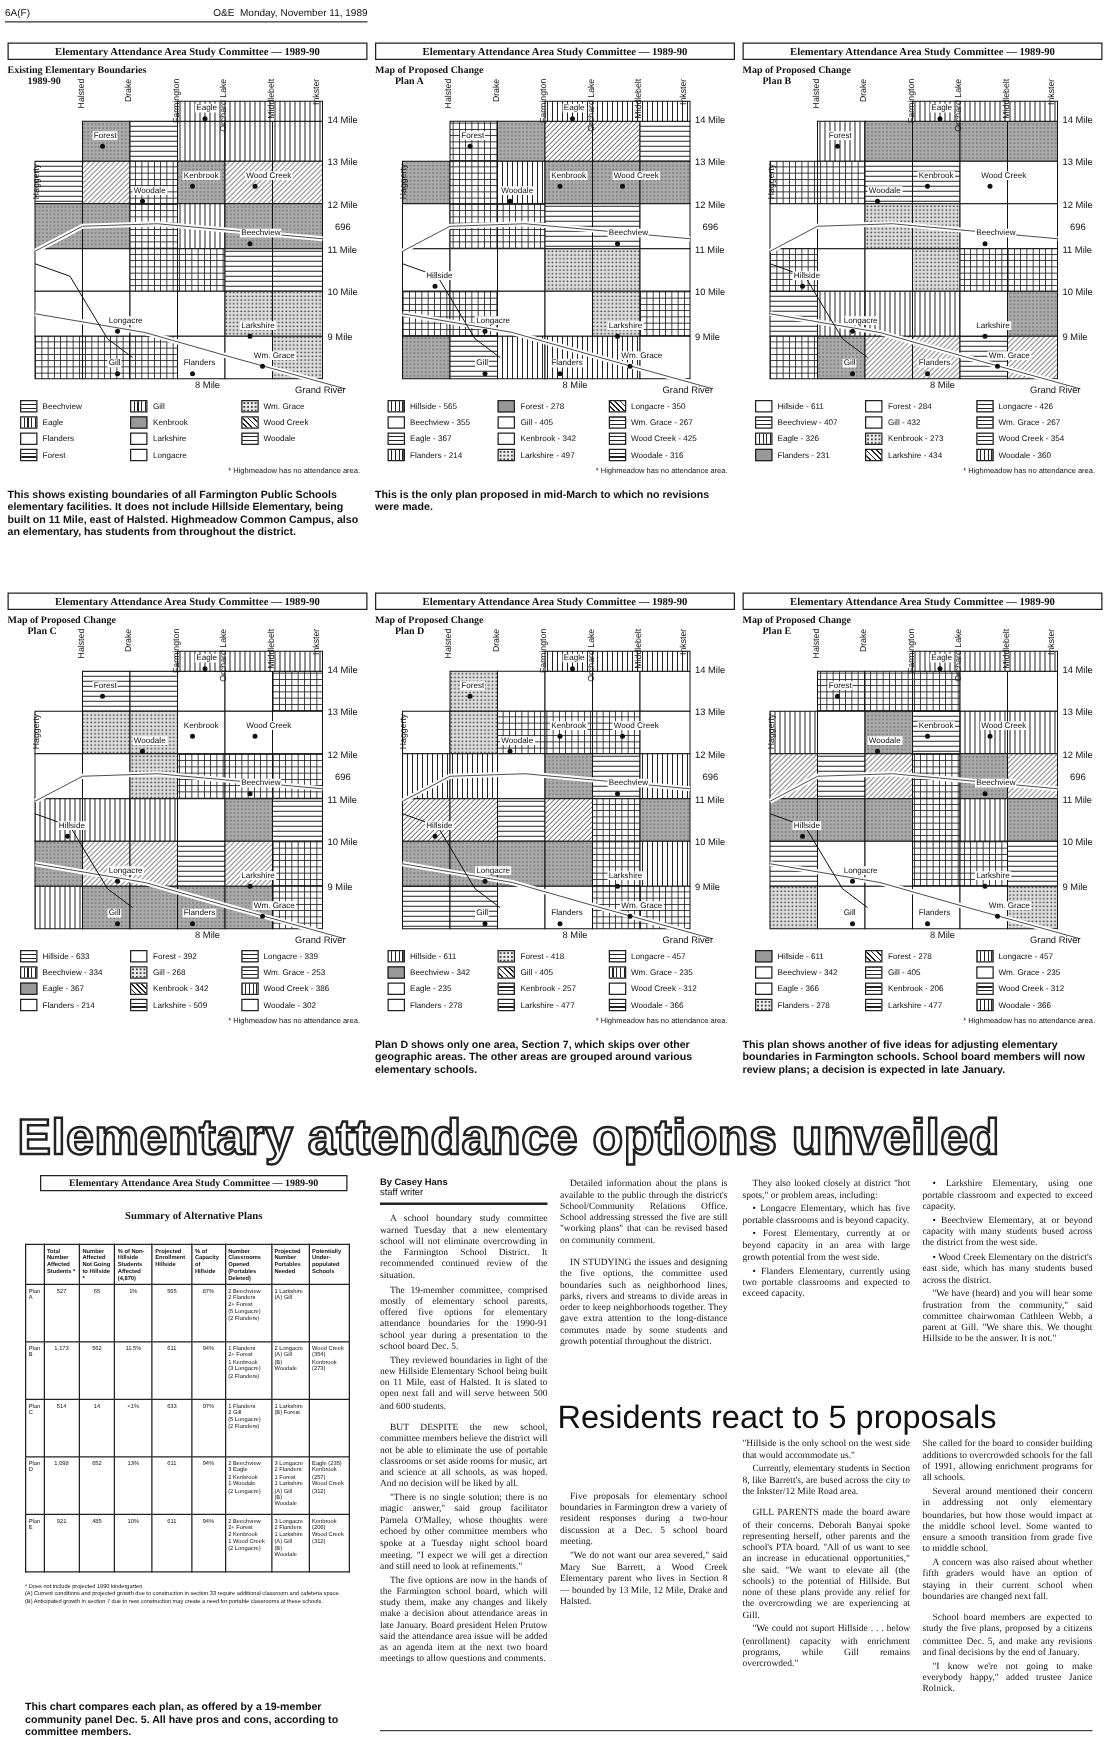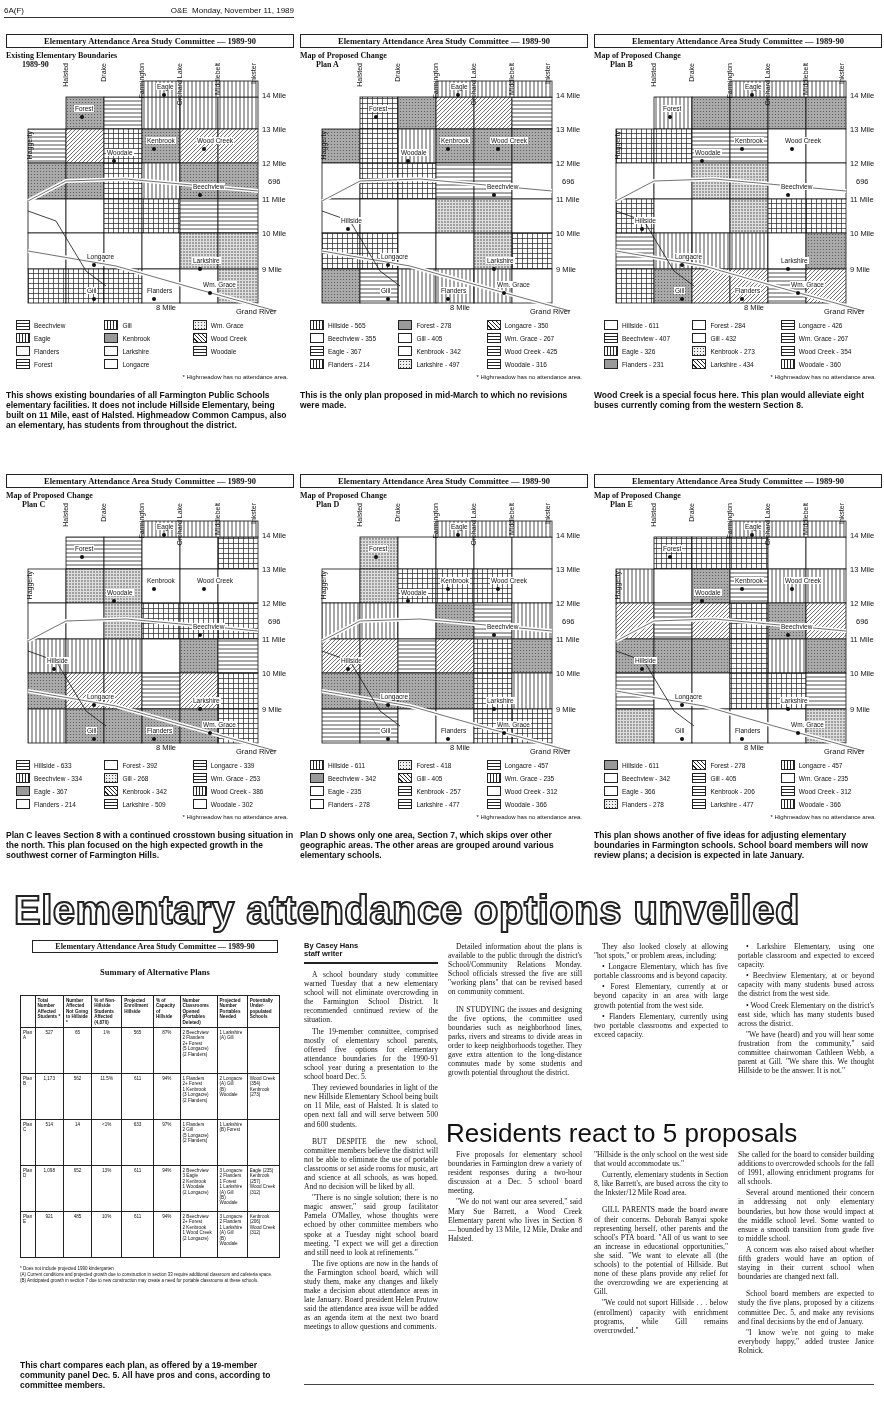--- a/index.html
+++ b/index.html
@@ -539,21 +539,20 @@
         <div class="lg">
           <span class="sw" style="background: repeating-linear-gradient(45deg, rgb(255, 255, 255) 0px, rgb(255, 255, 255) 2px, rgb(34, 34, 34) 2px, rgb(34, 34, 34) 3px);"></span>
           <span>Larkshire - 434</span>
         </div>
         <div class="lg">
           <span class="sw" style="background: repeating-linear-gradient(90deg, rgb(255, 255, 255) 0px, rgb(255, 255, 255) 2px, rgb(34, 34, 34) 2px, rgb(34, 34, 34) 3px);"></span>
           <span>Woodale - 360</span>
         </div>
       </div>
       <div class="note">* Highmeadow has no attendance area.</div>
-      <div class="caption">Wood Creek is a special focus here. This plan would alleviate eight buses currently coming from the western Section 8.</div>
     </div>
     <div class="panel" style="left: 6px; top: 474px;">
       <div class="bannerbox">Elementary Attendance Area Study Committee — 1989-90</div>
       <div class="maptitle">
         <div>Map of Proposed Change</div>
         <div style="padding-left: 16px;">Plan C</div>
       </div>
       <div class="map">
         <svg width="288" height="245">
 <defs>
@@ -709,21 +708,20 @@
         <div class="lg">
           <span class="sw" style="background: repeating-linear-gradient(0deg, rgb(255, 255, 255) 0px, rgb(255, 255, 255) 2px, rgb(34, 34, 34) 2px, rgb(34, 34, 34) 3px), repeating-linear-gradient(90deg, rgb(255, 255, 255) 0px, rgb(255, 255, 255) 2px, rgb(34, 34, 34) 2px, rgb(34, 34, 34) 3px);"></span>
           <span>Larkshire - 509</span>
         </div>
         <div class="lg">
           <span class="sw" style="background: rgb(255, 255, 255);"></span>
           <span>Woodale - 302</span>
         </div>
       </div>
       <div class="note">* Highmeadow has no attendance area.</div>
-      <div class="caption">Plan C leaves Section 8 with a continued crosstown busing situation in the north. This plan focused on the high expected growth in the southwest corner of Farmington Hills.</div>
     </div>
     <div class="panel" style="left: 300px; top: 474px;">
       <div class="bannerbox">Elementary Attendance Area Study Committee — 1989-90</div>
       <div class="maptitle">
         <div>Map of Proposed Change</div>
         <div style="padding-left: 16px;">Plan D</div>
       </div>
       <div class="map">
         <svg width="288" height="245">
 <defs>
@@ -1176,48 +1174,48 @@
   <div class="tnotes" id="tnotes">
       <div>* Does not include projected 1990 kindergarten</div>
       <div>(A) Current conditions and projected growth due to construction in section 33 require additional classroom and cafeteria space.</div>
       <div>(B) Anticipated growth in section 7 due to new construction may create a need for portable classrooms at these schools.</div>
     </div>
 </div>
 <div class="tcap">This chart compares each plan, as offered by a 19-member community panel Dec. 5. All have pros and cons, according to committee members.</div>
 
 <div class="col" style="left:304px;top:942px;width:134px">
   <div class="byline">By Casey Hans</div>
-  <div class="byline" style="font-weight:bold">staff writer</div>
+  <div class="byline" style="font-weight:normal">staff writer</div>
   <div class="bylinerule"></div>
   <p>A school boundary study committee warned Tuesday that a new elementary school will not eliminate overcrowding in the Farmington School District. It recommended continued review of the situation.</p>
   <p>The 19-member committee, comprised mostly of elementary school parents, offered five options for elementary attendance boundaries for the 1990-91 school year during a presentation to the school board Dec. 5.</p>
   <p>They reviewed boundaries in light of the new Hillside Elementary School being built on 11 Mile, east of Halsted. It is slated to open next fall and will serve between 500 and 600 students.</p>
   <p class="gap">BUT DESPITE the new school, committee members believe the district will not be able to eliminate the use of portable classrooms or set aside rooms for music, art and science at all schools, as was hoped. And no decision will be liked by all.</p>
   <p>"There is no single solution; there is no magic answer," said group facilitator Pamela O'Malley, whose thoughts were echoed by other committee members who spoke at a Tuesday night school board meeting. "I expect we will get a direction and still need to look at refinements."</p>
   <p>The five options are now in the hands of the Farmington school board, which will study them, make any changes and likely make a decision about attendance areas in late January. Board president Helen Prutow said the attendance area issue will be added as an agenda item at the next two board meetings to allow questions and comments.</p>
 </div>
 <div class="col" style="left:448px;top:942px;width:134px">
-  <p>Detailed information about the plans is available to the public through the district's School/Community Relations Monday. School officials stressed the five are still "working plans" that can be revised based on community comment.</p>
+  <p>Detailed information about the plans is available to the public through the district's School/Community Relations Office. School addressing stressed the five are still "working plans" that can be revised based on community comment.</p>
   <p class="gap">IN STUDYING the issues and designing the five options, the committee used boundaries such as neighborhood lines, parks, rivers and streams to divide areas in order to keep neighborhoods together. They gave extra attention to the long-distance commutes made by some students and growth potential throughout the district.</p>
 </div>
 <div class="col" style="left:594px;top:942px;width:134px">
-  <p>They also looked closely at allowing "hot spots," or problem areas, including:</p>
+  <p>They also looked closely at district "hot spots," or problem areas, including:</p>
   <p>• Longacre Elementary, which has five portable classrooms and is beyond capacity.</p>
   <p>• Forest Elementary, currently at or beyond capacity in an area with large growth potential from the west side.</p>
   <p>• Flanders Elementary, currently using two portable classrooms and expected to exceed capacity.</p>
 </div>
 <div class="col" style="left:738px;top:942px;width:136px">
   <p>• Larkshire Elementary, using one portable classroom and expected to exceed capacity.</p>
   <p>• Beechview Elementary, at or beyond capacity with many students bused across the district from the west side.</p>
   <p>• Wood Creek Elementary on the district's east side, which has many students bused across the district.</p>
   <p>"We have (heard) and you will hear some frustration from the community," said committee chairwoman Cathleen Webb, a parent at Gill. "We share this. We thought Hillside to be the answer. It is not."</p>
 </div>
 
 <div class="sub">Residents react to 5 proposals</div>
-<div class="col" style="left:448px;top:1150px;width:134px">
+<div class="col" style="left:448px;top:1192px;width:134px">
   <p>Five proposals for elementary school boundaries in Farmington drew a variety of resident responses during a two-hour discussion at a Dec. 5 school board meeting.</p>
   <p>"We do not want our area severed," said Mary Sue Barrett, a Wood Creek Elementary parent who lives in Section 8 — bounded by 13 Mile, 12 Mile, Drake and Halsted.</p>
 </div>
 <div class="col" style="left:594px;top:1150px;width:134px">
   <p style="text-indent:0">"Hillside is the only school on the west side that would accommodate us."</p>
   <p>Currently, elementary students in Section 8, like Barrett's, are bused across the city to the Inkster/12 Mile Road area.</p>
   <p class="gap">GILL PARENTS made the board aware of their concerns. Deborah Banyai spoke representing herself, other parents and the school's PTA board. "All of us want to see an increase in educational opportunities," she said. "We want to elevate all (the schools) to the potential of Hillside. But none of these plans provide any relief for the overcrowding we are experiencing at Gill.</p>
   <p>"We could not suport Hillside . . . below (enrollment) capacity with enrichment programs, while Gill remains overcrowded."</p>
 </div>
 <div class="col" style="left:738px;top:1150px;width:136px">

